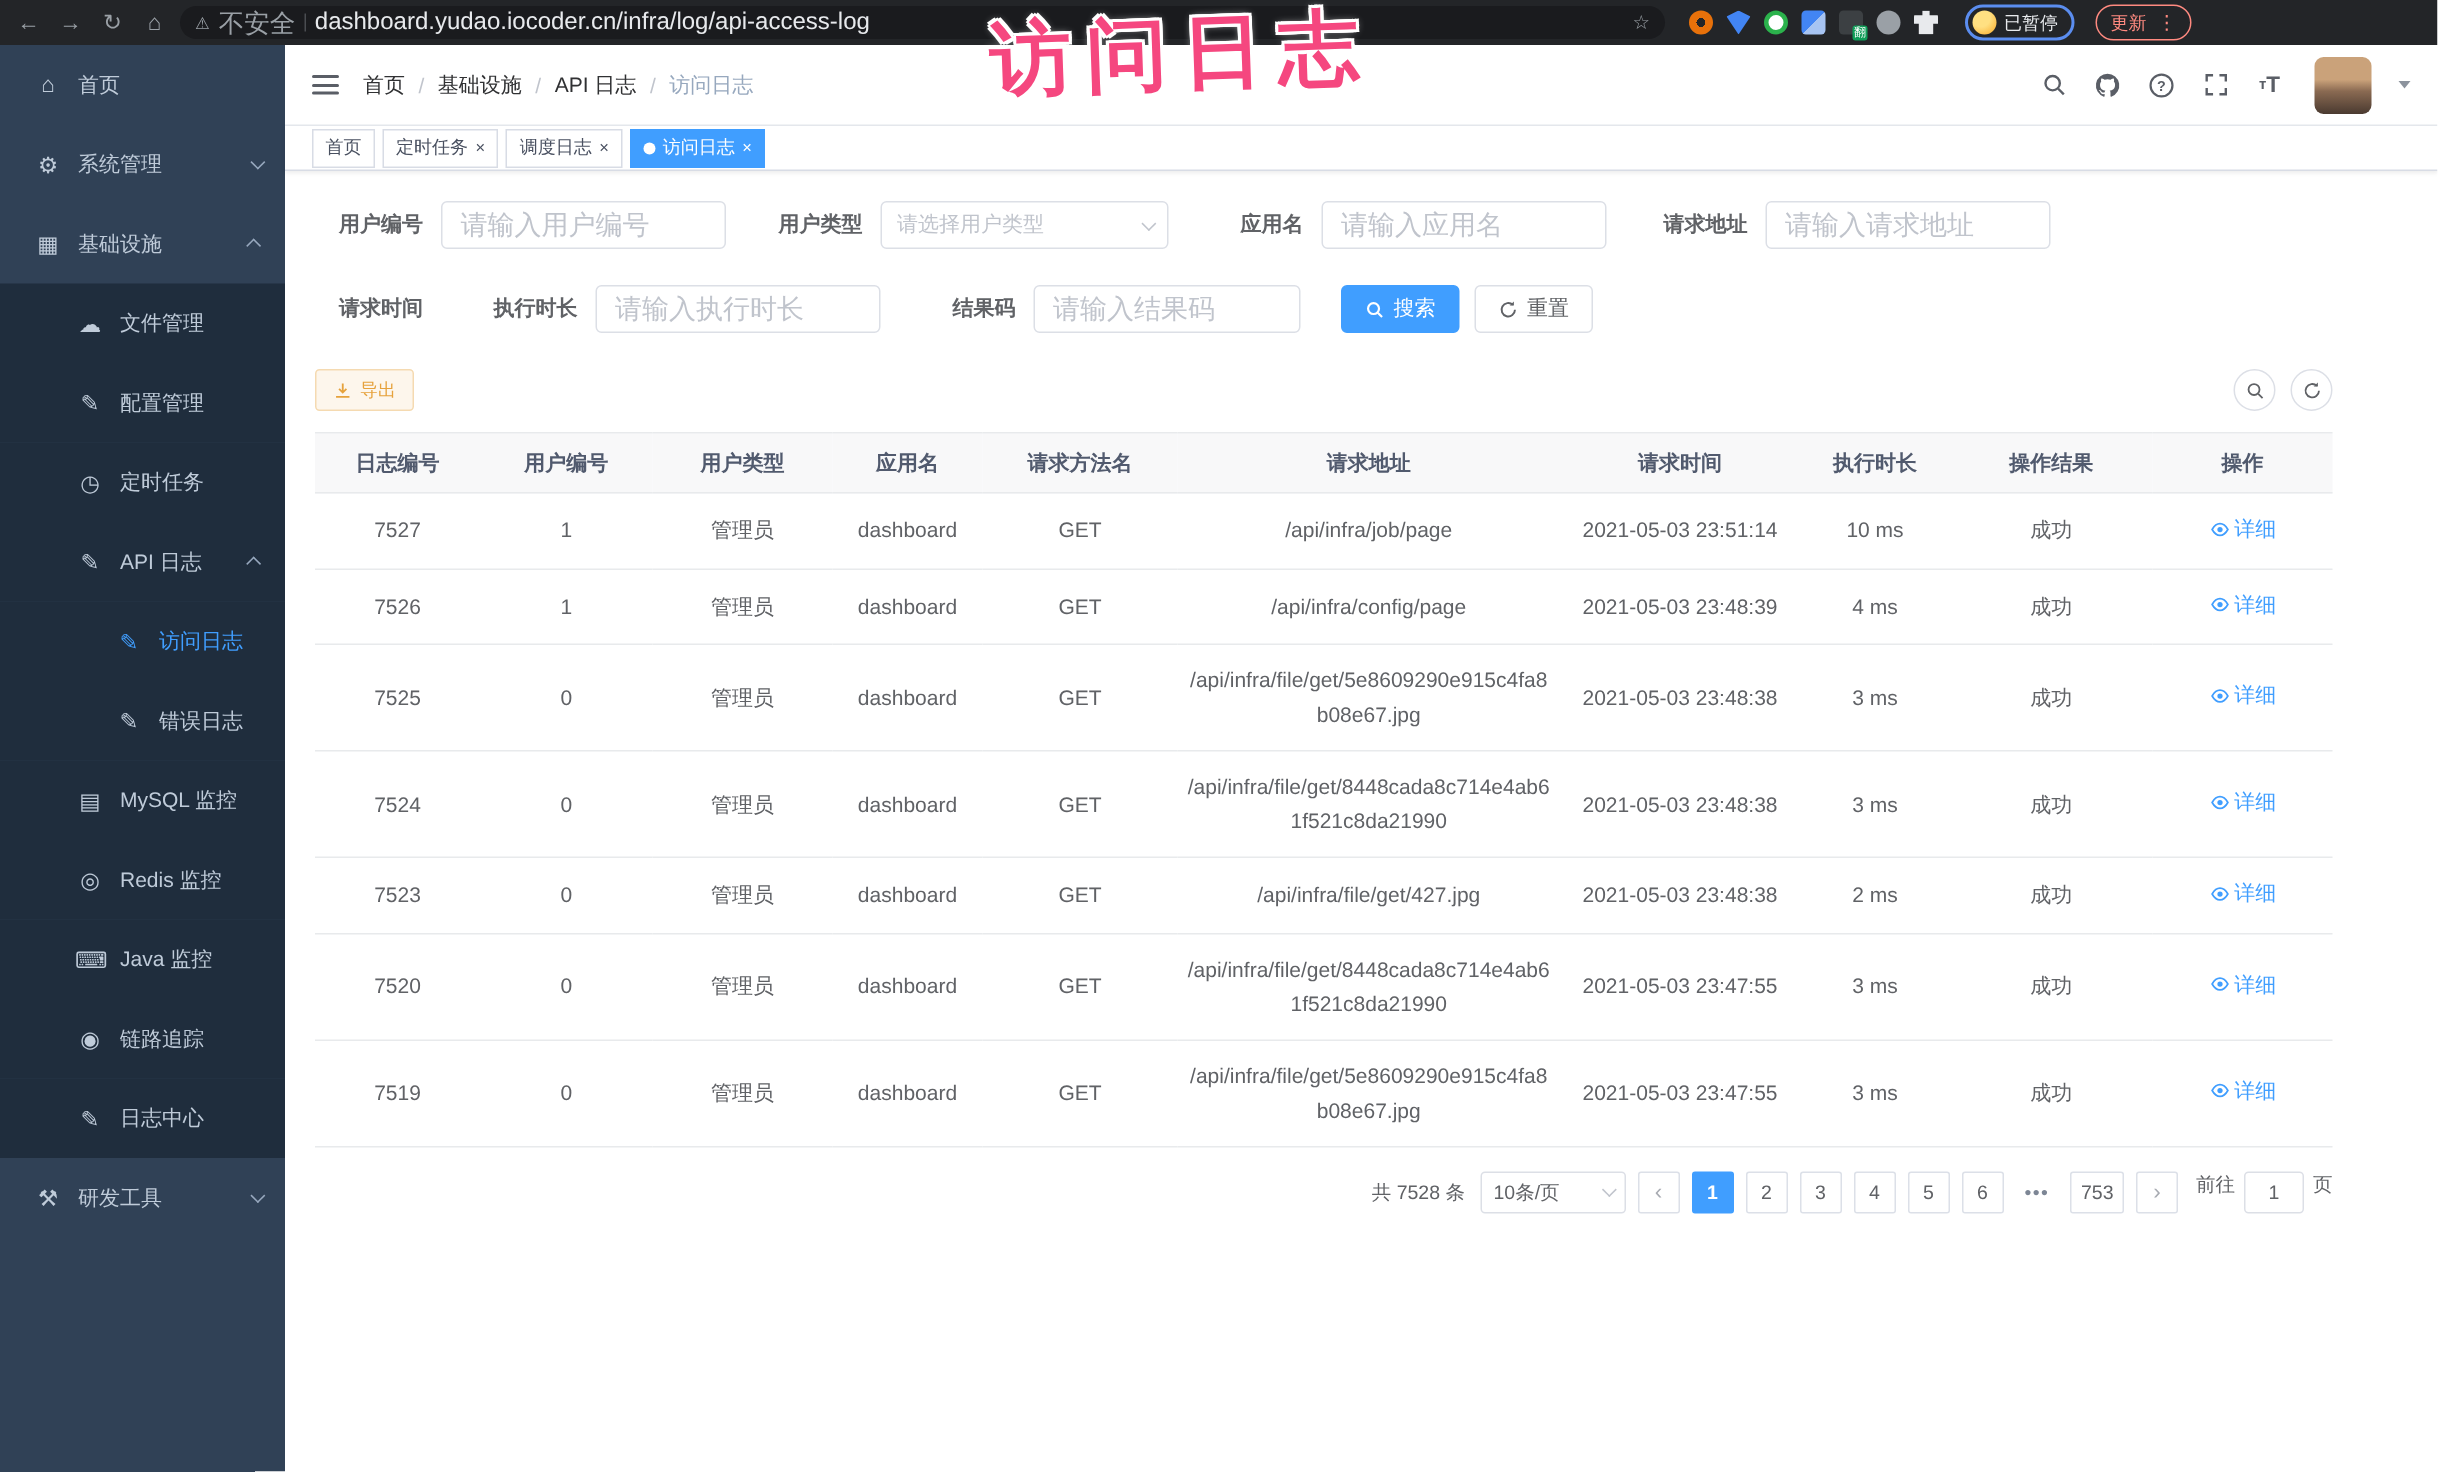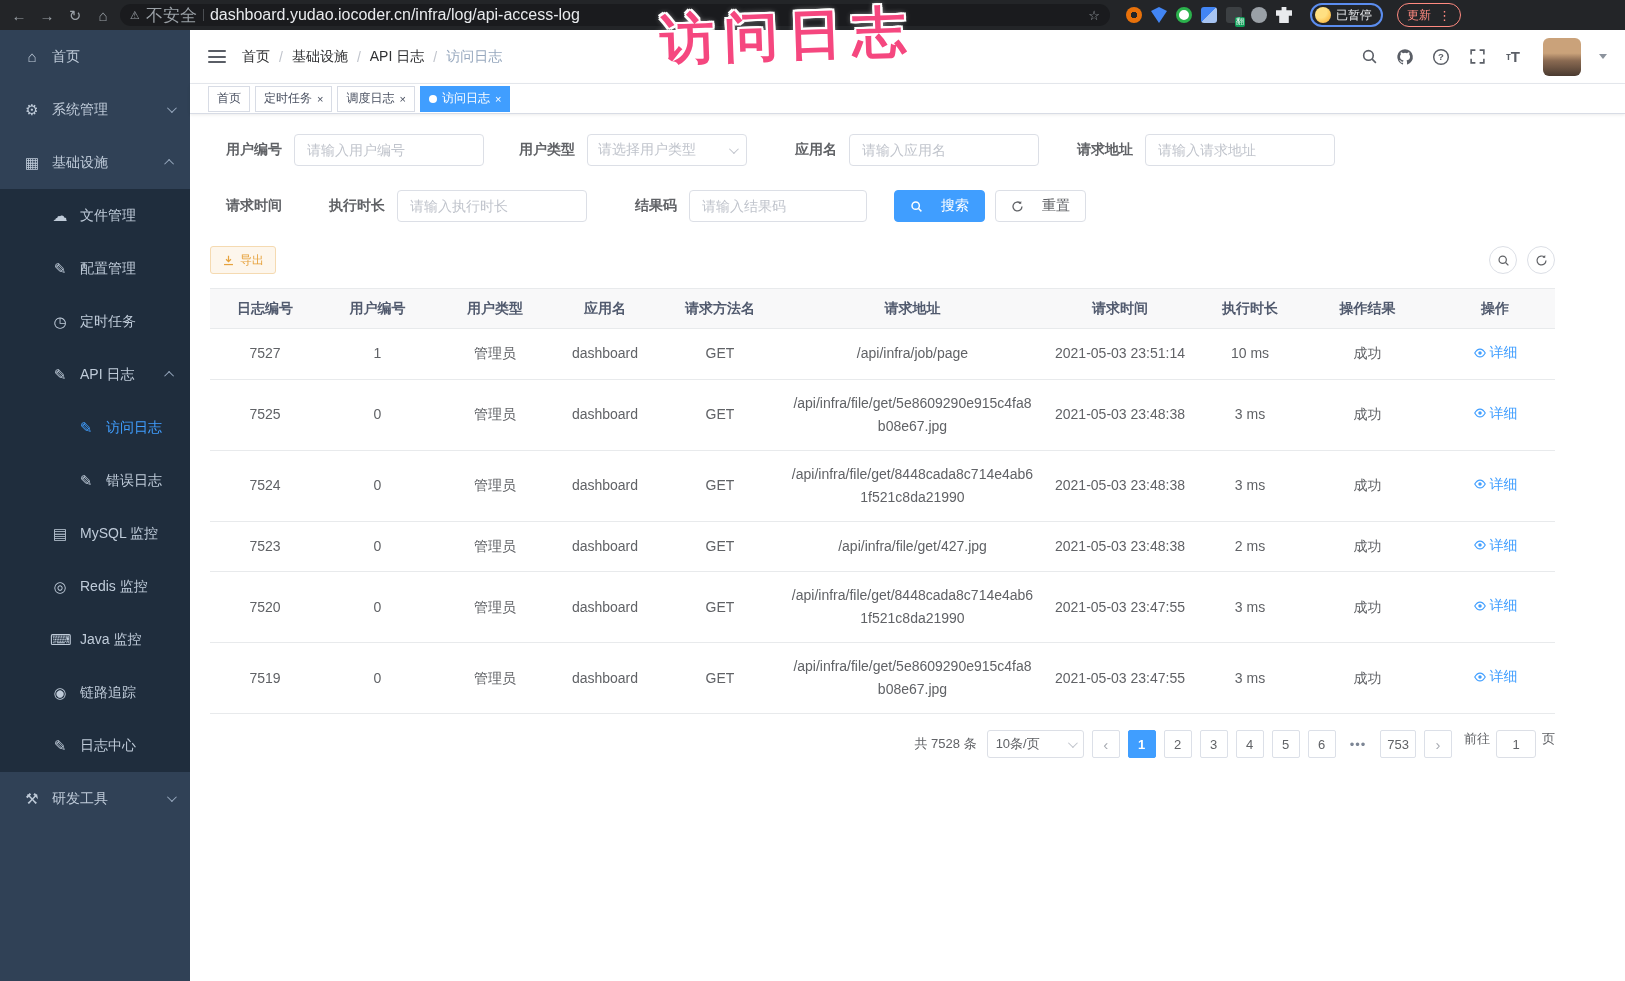--- a/index.html
+++ b/index.html
@@ -69,27 +69,27 @@
   .tabsbar { height:30px; border-bottom:1px solid #d8dce5; box-shadow:0 1px 3px rgba(0,0,0,.08); display:flex; align-items:center; padding:0 18px; gap:5px; flex:none; }
   .tag-tab { height:26px; border:1px solid #d8dce5; background:#fff; color:#495060; font-size:12px; display:flex; align-items:center; gap:5px; padding:0 8px; cursor:pointer; }
   .tag-tab .dot { width:8px; height:8px; border-radius:50%; background:#fff; }
   .tag-tab .close-x { font-size:11px; color:inherit; }
   .tag-tab.active { background:#409eff; border-color:#409eff; color:#fff; }
 
   
   .content { padding:20px 0 0 20px; width:1385px; }
   .filter-row { display:flex; align-items:center; margin-bottom:24px; }
   .f-label { font-size:14px; font-weight:600; color:#606266; text-align:right; margin-right:12px; white-space:nowrap; }
-  .f-input { height:32px; border:1px solid #dcdfe6; border-radius:4px; font-size:14px; padding:0 12px; color:#606266; width:190px; font-family:inherit; }
+  .f-input { height:32px; border:1px solid #dcdfe6; border-radius:4px; font-size:18px; padding:0 12px; color:#606266; width:190px; font-family:inherit; }
   .f-input::placeholder { color:#c0c4cc; }
-  .f-select { height:32px; border:1px solid #dcdfe6; border-radius:4px; width:160px; display:flex; align-items:center; padding:0 10px; color:#c0c4cc; font-size:14px; cursor:pointer; }
+  .f-select { height:32px; border:1px solid #dcdfe6; border-radius:4px; width:192px; display:flex; align-items:center; padding:0 10px; color:#c0c4cc; font-size:14px; cursor:pointer; }
   .f-select .chev { margin-left:auto; border-color:#c0c4cc; }
   .f-date { height:32px; border:1px solid #dcdfe6; border-radius:4px; width:214px; display:flex; align-items:center; padding:0 9px; gap:7px; color:#c0c4cc; font-size:13px; }
   .gap27 { width:27px; } .gap34 { width:34px; } .gap30 { width:30px; }
-  .btn { height:32px; border-radius:4px; font-size:14px; display:inline-flex; align-items:center; gap:18px; padding:0 15px; cursor:pointer; border:1px solid #dcdfe6; background:#fff; color:#606266; }
+  .btn { height:32px; border-radius:4px; font-size:14px; display:inline-flex; align-items:center; gap:6px; padding:0 15px; cursor:pointer; border:1px solid #dcdfe6; background:#fff; color:#606266; }
   .btn.primary { background:#409eff; border-color:#409eff; color:#fff; }
   .btn-row-gap { width:10px; }
 
   .toolbar { display:flex; align-items:center; justify-content:space-between; margin:2px 0 14px; width:1345px; }
   .btn-export { height:28px; border-radius:3px; font-size:12px; display:inline-flex; align-items:center; gap:5px; padding:0 11px; cursor:pointer; color:#e6a23c; background:#fdf6ec; border:1px solid #f5dab1; }
   .tool-circles { display:flex; gap:10px; }
   .circle-btn { width:28px; height:28px; border-radius:50%; border:1px solid #dcdfe6; display:flex; align-items:center; justify-content:center; color:#606266; cursor:pointer; background:#fff; }
 
   table.log { width:1345px; border-collapse:collapse; table-layout:fixed; }
   table.log th { background:#f8f8f9; color:#515a6e; font-size:14px; font-weight:bold; height:40px; border-top:1px solid #e8eaec; border-bottom:1px solid #e8eaec; text-align:center; padding:0 6px; }
@@ -450,20 +450,40 @@
                 <span class="detail-link">
                   <svg viewBox="0 0 16 16" width="14" height="14">
                     <path d="M8 3.5C4.5 3.5 2 8 2 8s2.5 4.5 6 4.5S14 8 14 8 11.5 3.5 8 3.5z" fill="none" stroke="currentColor" stroke-width="1.3"></path>
                     <circle cx="8" cy="8" r="2" fill="currentColor"></circle>
                   </svg>
                   <span>详细</span>
                 </span>
               </td>
             </tr>
 
+            <tr>
+              <td>7526</td>
+              <td>1</td>
+              <td>管理员</td>
+              <td>dashboard</td>
+              <td>GET</td>
+              <td>/api/infra/config/page</td>
+              <td>2021-05-03 23:48:39</td>
+              <td>4 ms</td>
+              <td>成功</td>
+              <td>
+                <span class="detail-link">
+                  <svg viewBox="0 0 16 16" width="14" height="14">
+                    <path d="M8 3.5C4.5 3.5 2 8 2 8s2.5 4.5 6 4.5S14 8 14 8 11.5 3.5 8 3.5z" fill="none" stroke="currentColor" stroke-width="1.3"></path>
+                    <circle cx="8" cy="8" r="2" fill="currentColor"></circle>
+                  </svg>
+                  <span>详细</span>
+                </span>
+              </td>
+            </tr>
 
             <tr>
               <td>7525</td>
               <td>0</td>
               <td>管理员</td>
               <td>dashboard</td>
               <td>GET</td>
               <td>/api/infra/file/get/5e8609290e915c4fa8b08e67.jpg</td>
               <td>2021-05-03 23:48:38</td>
               <td>3 ms</td>

